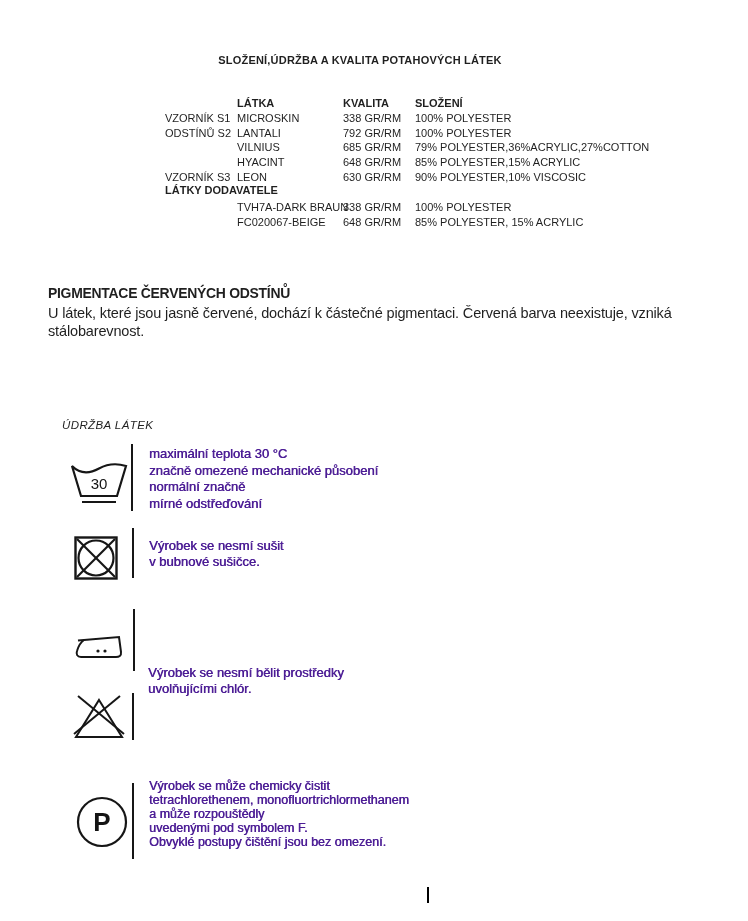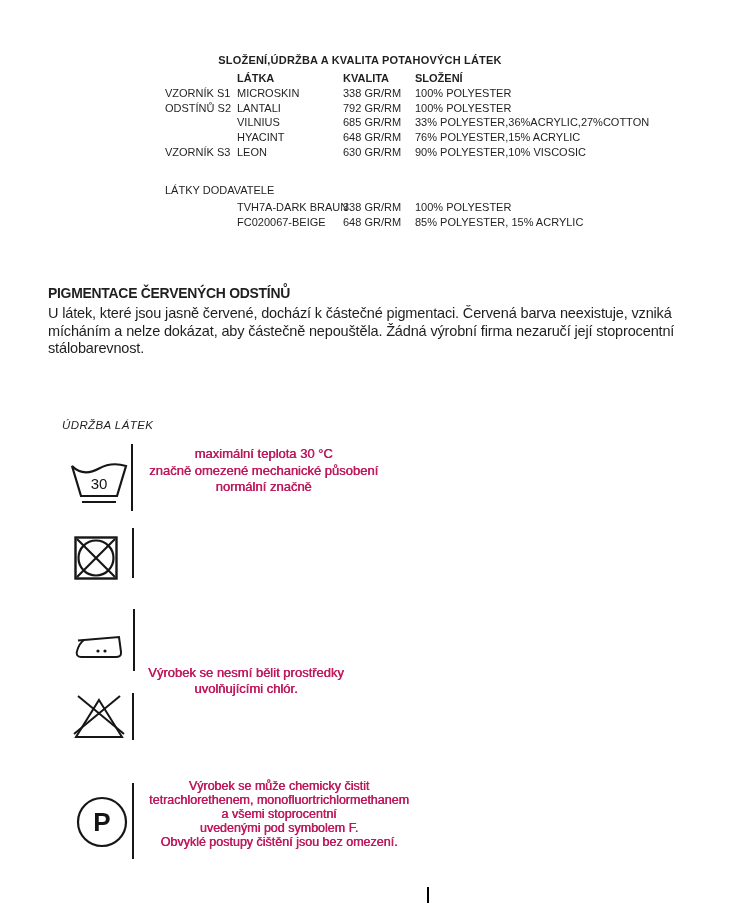--- a/index.html
+++ b/index.html
@@ -1,34 +1,34 @@
 <!DOCTYPE html>
 <html><head>
 <meta charset="utf-8">
 <style>
   html,body{margin:0;padding:0;background:#fff;}
   .page{position:relative;width:748px;height:921px;background:#ffffff;
         font-family:"Liberation Sans",sans-serif;color:#1f1f1f;overflow:hidden;}
   .doc-title{position:absolute;top:54px;left:0;width:720px;text-align:center;
              font-size:11px;font-weight:bold;letter-spacing:.2px;}
-  .tbl{position:absolute;left:165px;top:71px;font-size:11px;line-height:14.8px;white-space:nowrap;}
+  .tbl{position:absolute;left:165px;top:96px;font-size:11px;line-height:14.8px;white-space:nowrap;}
   .trow{display:flex;}
   .hdr{font-weight:bold;}
   .c0{width:72px;flex:none;}
   .c1{width:106px;flex:none;}
   .c2{width:72px;flex:none;}
   .c3{flex:none;}
-  .sup-title{position:absolute;left:165px;top:184px;font-size:11px;font-weight:normal;}
+  .sup-title{position:absolute;left:165px;top:184px;font-size:11px;font-weight:bold;}
   .sup-rows{top:200px;}
   .pig{position:absolute;left:48px;top:284px;white-space:nowrap;}
   .pig-h{font-size:15px;font-weight:bold;margin-bottom:4px;letter-spacing:-.3px;
          transform:scaleX(.93);transform-origin:left;}
   .pig-l{font-size:14.5px;line-height:17.5px;letter-spacing:-.15px;}
   .care-h{position:absolute;left:62px;top:419px;font-size:11.5px;letter-spacing:.4px;font-style:italic;}
-  .scan{color:#be185d;text-shadow:.5px 0 0 currentColor;white-space:nowrap;text-align:center;}
+  .scan{color:#4c1d95;text-shadow:.5px 0 0 currentColor;white-space:nowrap;}
   .ct{position:absolute;}
   .ct1{left:149px;top:446px;font-size:13px;line-height:16.5px;}
   .ct2{left:149px;top:538px;font-size:13px;line-height:16px;}
   .ct3{left:149px;top:627px;font-size:13px;line-height:16.5px;}
   .ct4{left:148px;top:665px;font-size:13px;line-height:15.5px;}
   .ct5{left:149px;top:780px;font-size:12.5px;line-height:13.9px;}
   .divider{position:absolute;width:2px;background:#161616;}
   .dv1{left:131px;top:444px;height:67px;}
   .dv2{left:132px;top:528px;height:50px;}
   .dv3{left:133px;top:609px;height:62px;}
@@ -66,27 +66,27 @@
     <div class="trow">
       <div class="c0">ODSTÍNŮ S2</div>
       <div class="c1">LANTALI</div>
       <div class="c2">792 GR/RM</div>
       <div class="c3">100% POLYESTER</div>
     </div>
     <div class="trow">
       <div class="c0"></div>
       <div class="c1">VILNIUS</div>
       <div class="c2">685 GR/RM</div>
-      <div class="c3">33% POLYESTER,36%ACRYLIC,27%COTTON</div>
+      <div class="c3">79% POLYESTER,36%ACRYLIC,27%COTTON</div>
     </div>
     <div class="trow">
       <div class="c0"></div>
       <div class="c1">HYACINT</div>
       <div class="c2">648 GR/RM</div>
-      <div class="c3">76% POLYESTER,15% ACRYLIC</div>
+      <div class="c3">85% POLYESTER,15% ACRYLIC</div>
     </div>
     <div class="trow">
       <div class="c0">VZORNÍK S3</div>
       <div class="c1">LEON</div>
       <div class="c2">630 GR/RM</div>
       <div class="c3">90% POLYESTER,10% VISCOSIC</div>
     </div>
   </div>
 
   <div class="sup-title">LÁTKY DODAVATELE</div>
@@ -102,45 +102,49 @@
       <div class="c0"></div>
       <div class="c1">FC020067-BEIGE</div>
       <div class="c2">648 GR/RM</div>
       <div class="c3">85% POLYESTER, 15% ACRYLIC</div>
     </div>
   </div>
 
   <div class="pig">
     <div class="pig-h">PIGMENTACE ČERVENÝCH ODSTÍNŮ</div>
     <div class="pig-l">U látek, které jsou jasně červené, dochází k částečné pigmentaci. Červená barva neexistuje, vzniká</div>
-    <div class="pig-l">mícháním a nelze dokázat, aby částečně nepouštěla. Žádná výrobní firma nezaručí její stoprocentní</div>
     <div class="pig-l">stálobarevnost.</div>
   </div>
 
   <div class="care-h">ÚDRŽBA LÁTEK</div>
 
   <svg class="sym sy1" width="60" height="48" viewBox="0 0 60 48">
     <path d="M3,8 C11,16 20,16 30,10.5 C40,5 49,5.5 57,8 L48,38 L12,38 Z" fill="none" stroke="#161616" stroke-width="2.2"></path>
     <text x="30" y="31" text-anchor="middle" font-size="15">30</text>
     <line x1="13" y1="44" x2="47" y2="44" stroke="#161616" stroke-width="2.2"></line>
   </svg>
   <div class="divider dv1"></div>
   <div class="ct scan ct1">
     <div>maximální teplota 30 °C</div>
     <div>značně omezené mechanické působení</div>
     <div>normální značně</div>
+    <div>mírné odstřeďování</div>
   </div>
 
   <svg class="sym sy2" width="44" height="44" viewBox="0 0 44 44">
     <rect x="1.5" y="1.5" width="41" height="41" fill="none" stroke="#161616" stroke-width="2.4"></rect>
     <circle cx="22" cy="22" r="17.5" fill="none" stroke="#161616" stroke-width="2.2"></circle>
     <line x1="3" y1="3" x2="41" y2="41" stroke="#161616" stroke-width="2.2"></line>
     <line x1="41" y1="3" x2="3" y2="41" stroke="#161616" stroke-width="2.2"></line>
   </svg>
   <div class="divider dv2"></div>
+  <div class="ct scan ct2">
+    <div>Výrobek se nesmí sušit</div>
+    <div>v bubnové sušičce.</div>
+  </div>
 
   <svg class="sym sy3" width="48" height="28" viewBox="0 0 48 28">
     <path d="M9,9 L44,6 L46,21 C46.5,25 44,26 41,26 L6,26 C2,26 1,23 2,20 C3.5,15 6,11 9,9 Z" fill="none" stroke="#161616" stroke-width="2"></path>
     <line x1="3" y1="9.5" x2="9" y2="9" stroke="#161616" stroke-width="2"></line>
     <circle cx="23" cy="20" r="1.6" fill="#161616"></circle>
     <circle cx="30" cy="20" r="1.6" fill="#161616"></circle>
   </svg>
   <div class="divider dv3"></div>
 
   <svg class="sym sy4" width="58" height="48" viewBox="0 0 58 48">
@@ -155,20 +159,20 @@
   </div>
 
   <svg class="sym sy5" width="54" height="54" viewBox="0 0 54 54">
     <circle cx="27" cy="27" r="24" fill="none" stroke="#161616" stroke-width="2.2"></circle>
     <text x="27" y="36" text-anchor="middle" font-size="26" font-weight="bold">P</text>
   </svg>
   <div class="divider dv5"></div>
   <div class="ct scan ct5">
     <div>Výrobek se může chemicky čistit</div>
     <div>tetrachlorethenem, monofluortrichlormethanem</div>
-    <div>a všemi stoprocentní</div>
+    <div>a může rozpouštědly</div>
     <div>uvedenými pod symbolem F.</div>
     <div>Obvyklé postupy čištění jsou bez omezení.</div>
   </div>
 
   <div class="caret"></div>
 
 </div>
 
 </body></html>

